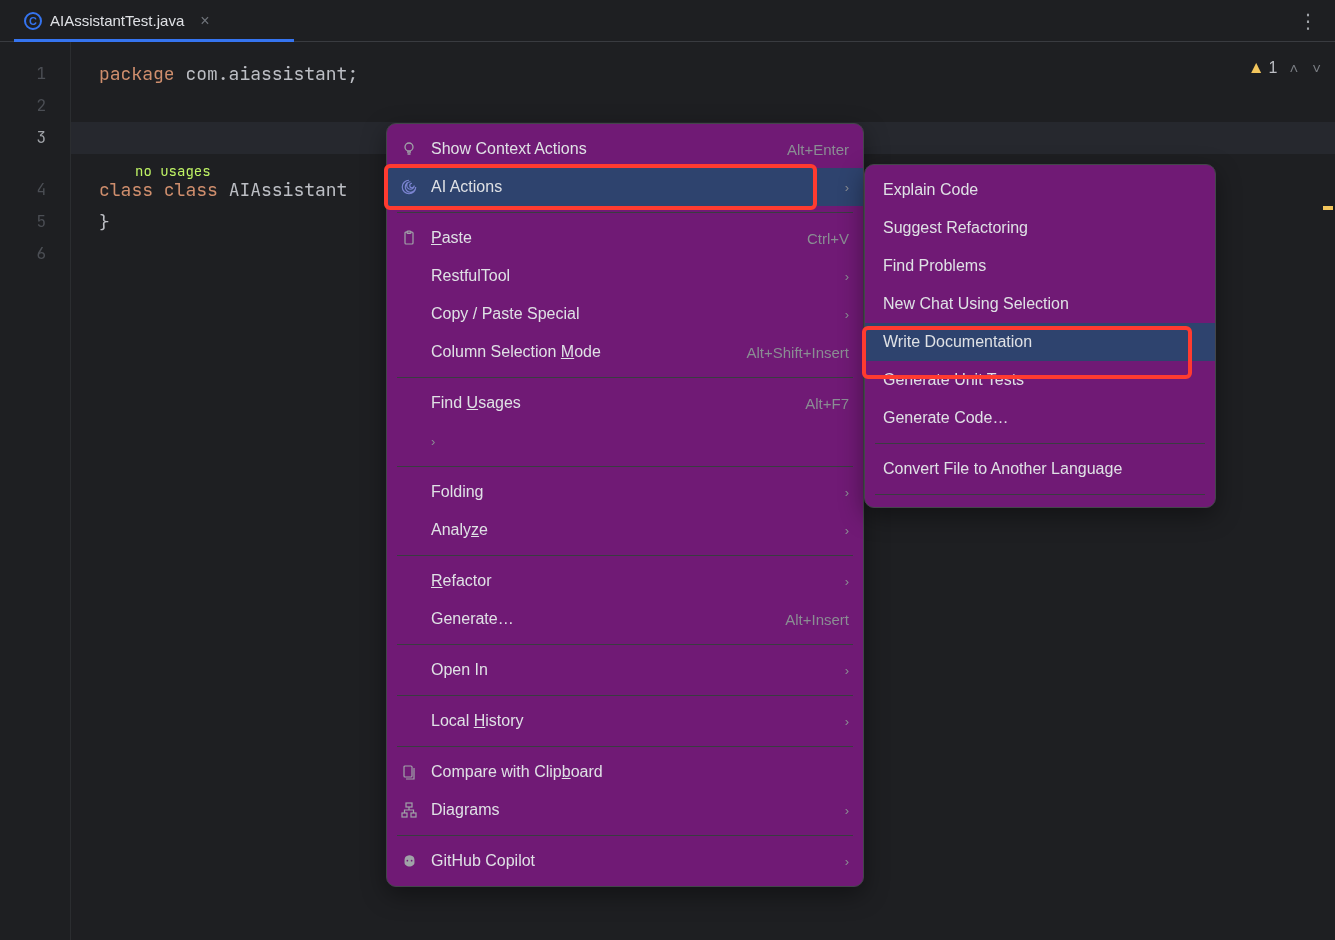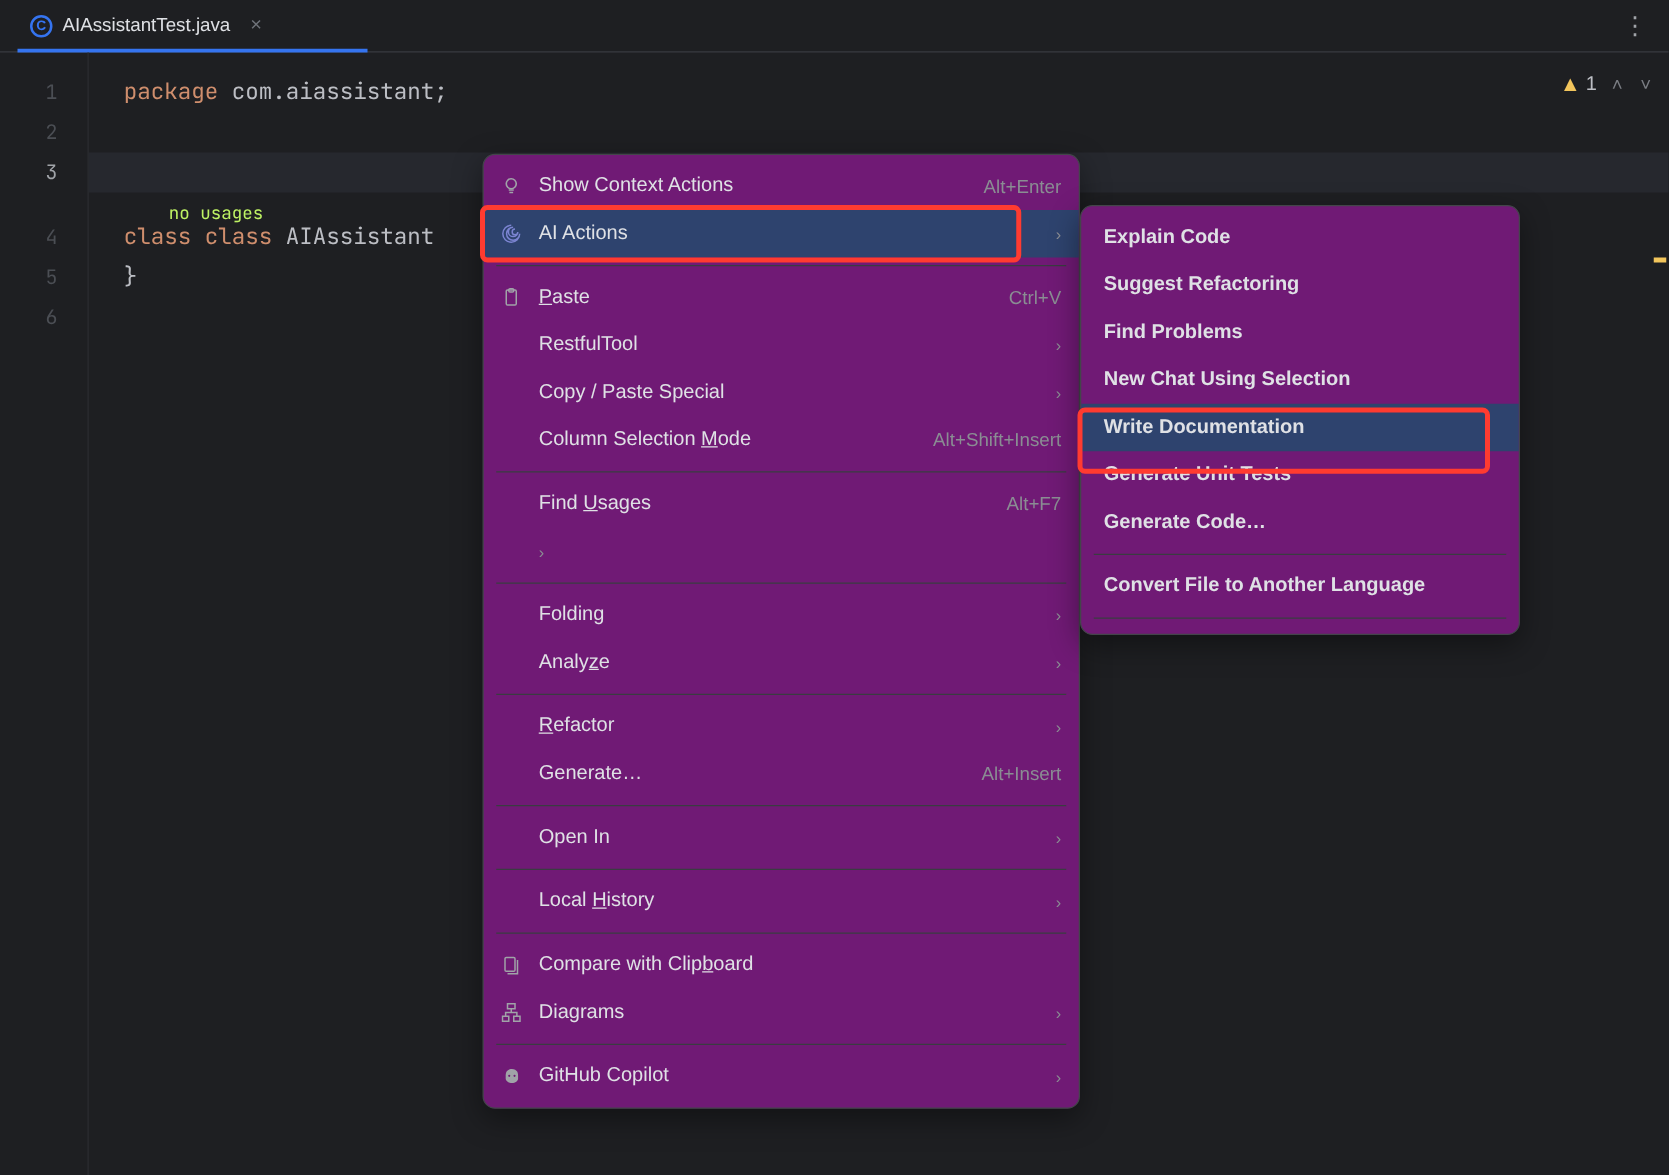--- a/index.html
+++ b/index.html
@@ -120,21 +120,21 @@
     position: absolute;
     background: #701a75;
     border: 1px solid #43454a;
     border-radius: 10px;
     box-shadow: 0 8px 24px rgba(0,0,0,.4);
     padding: 6px 0;
     font-size: 16px;
     color: #dfe1e5;
   }
   .menu.main { left: 386px; top: 123px; width: 478px; }
-  .menu.sub  { left: 864px; top: 164px; width: 352px; font-weight: bold; }
+  .menu.sub  { left: 864px; top: 164px; width: 352px; }
   .menu-item {
     display: flex;
     align-items: center;
     height: 38px;
     padding: 0 14px 0 12px;
     gap: 12px;
     cursor: pointer;
   }
   .menu-item.highlight { background: #2e436e; }
   .menu-item .icon-slot { width: 20px; display:flex; justify-content:center; color:#a0a3a8; }

